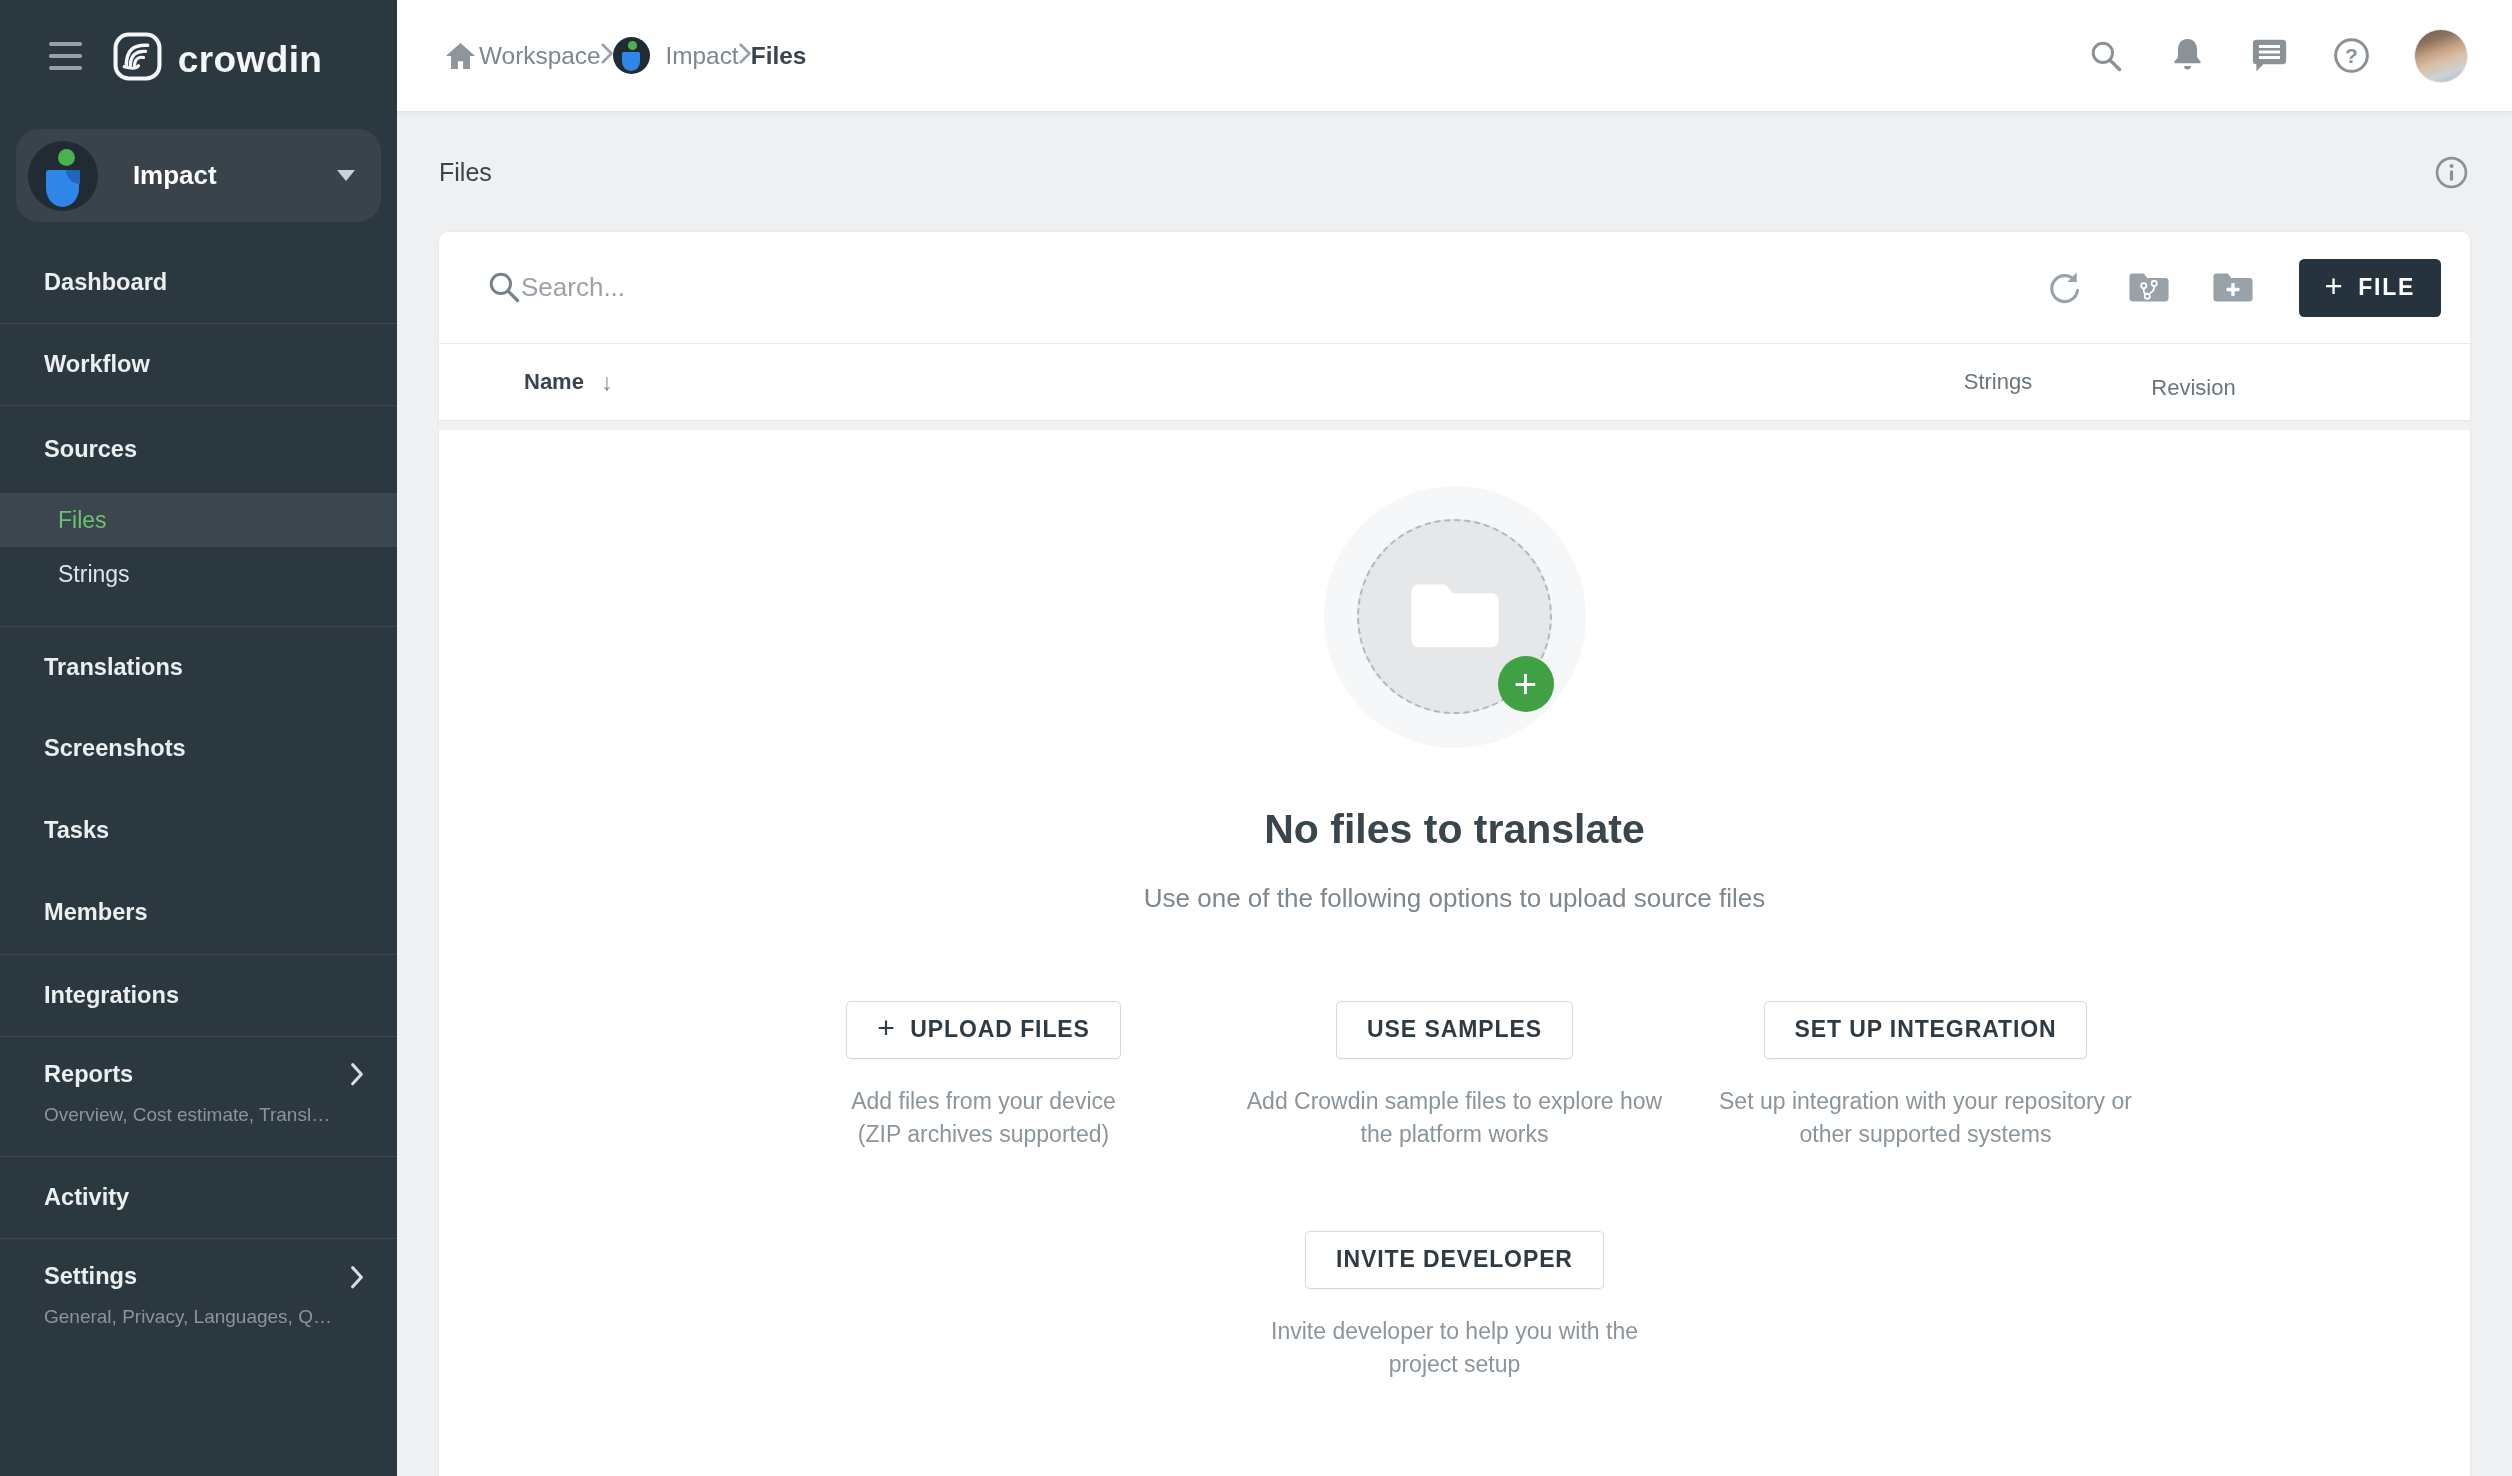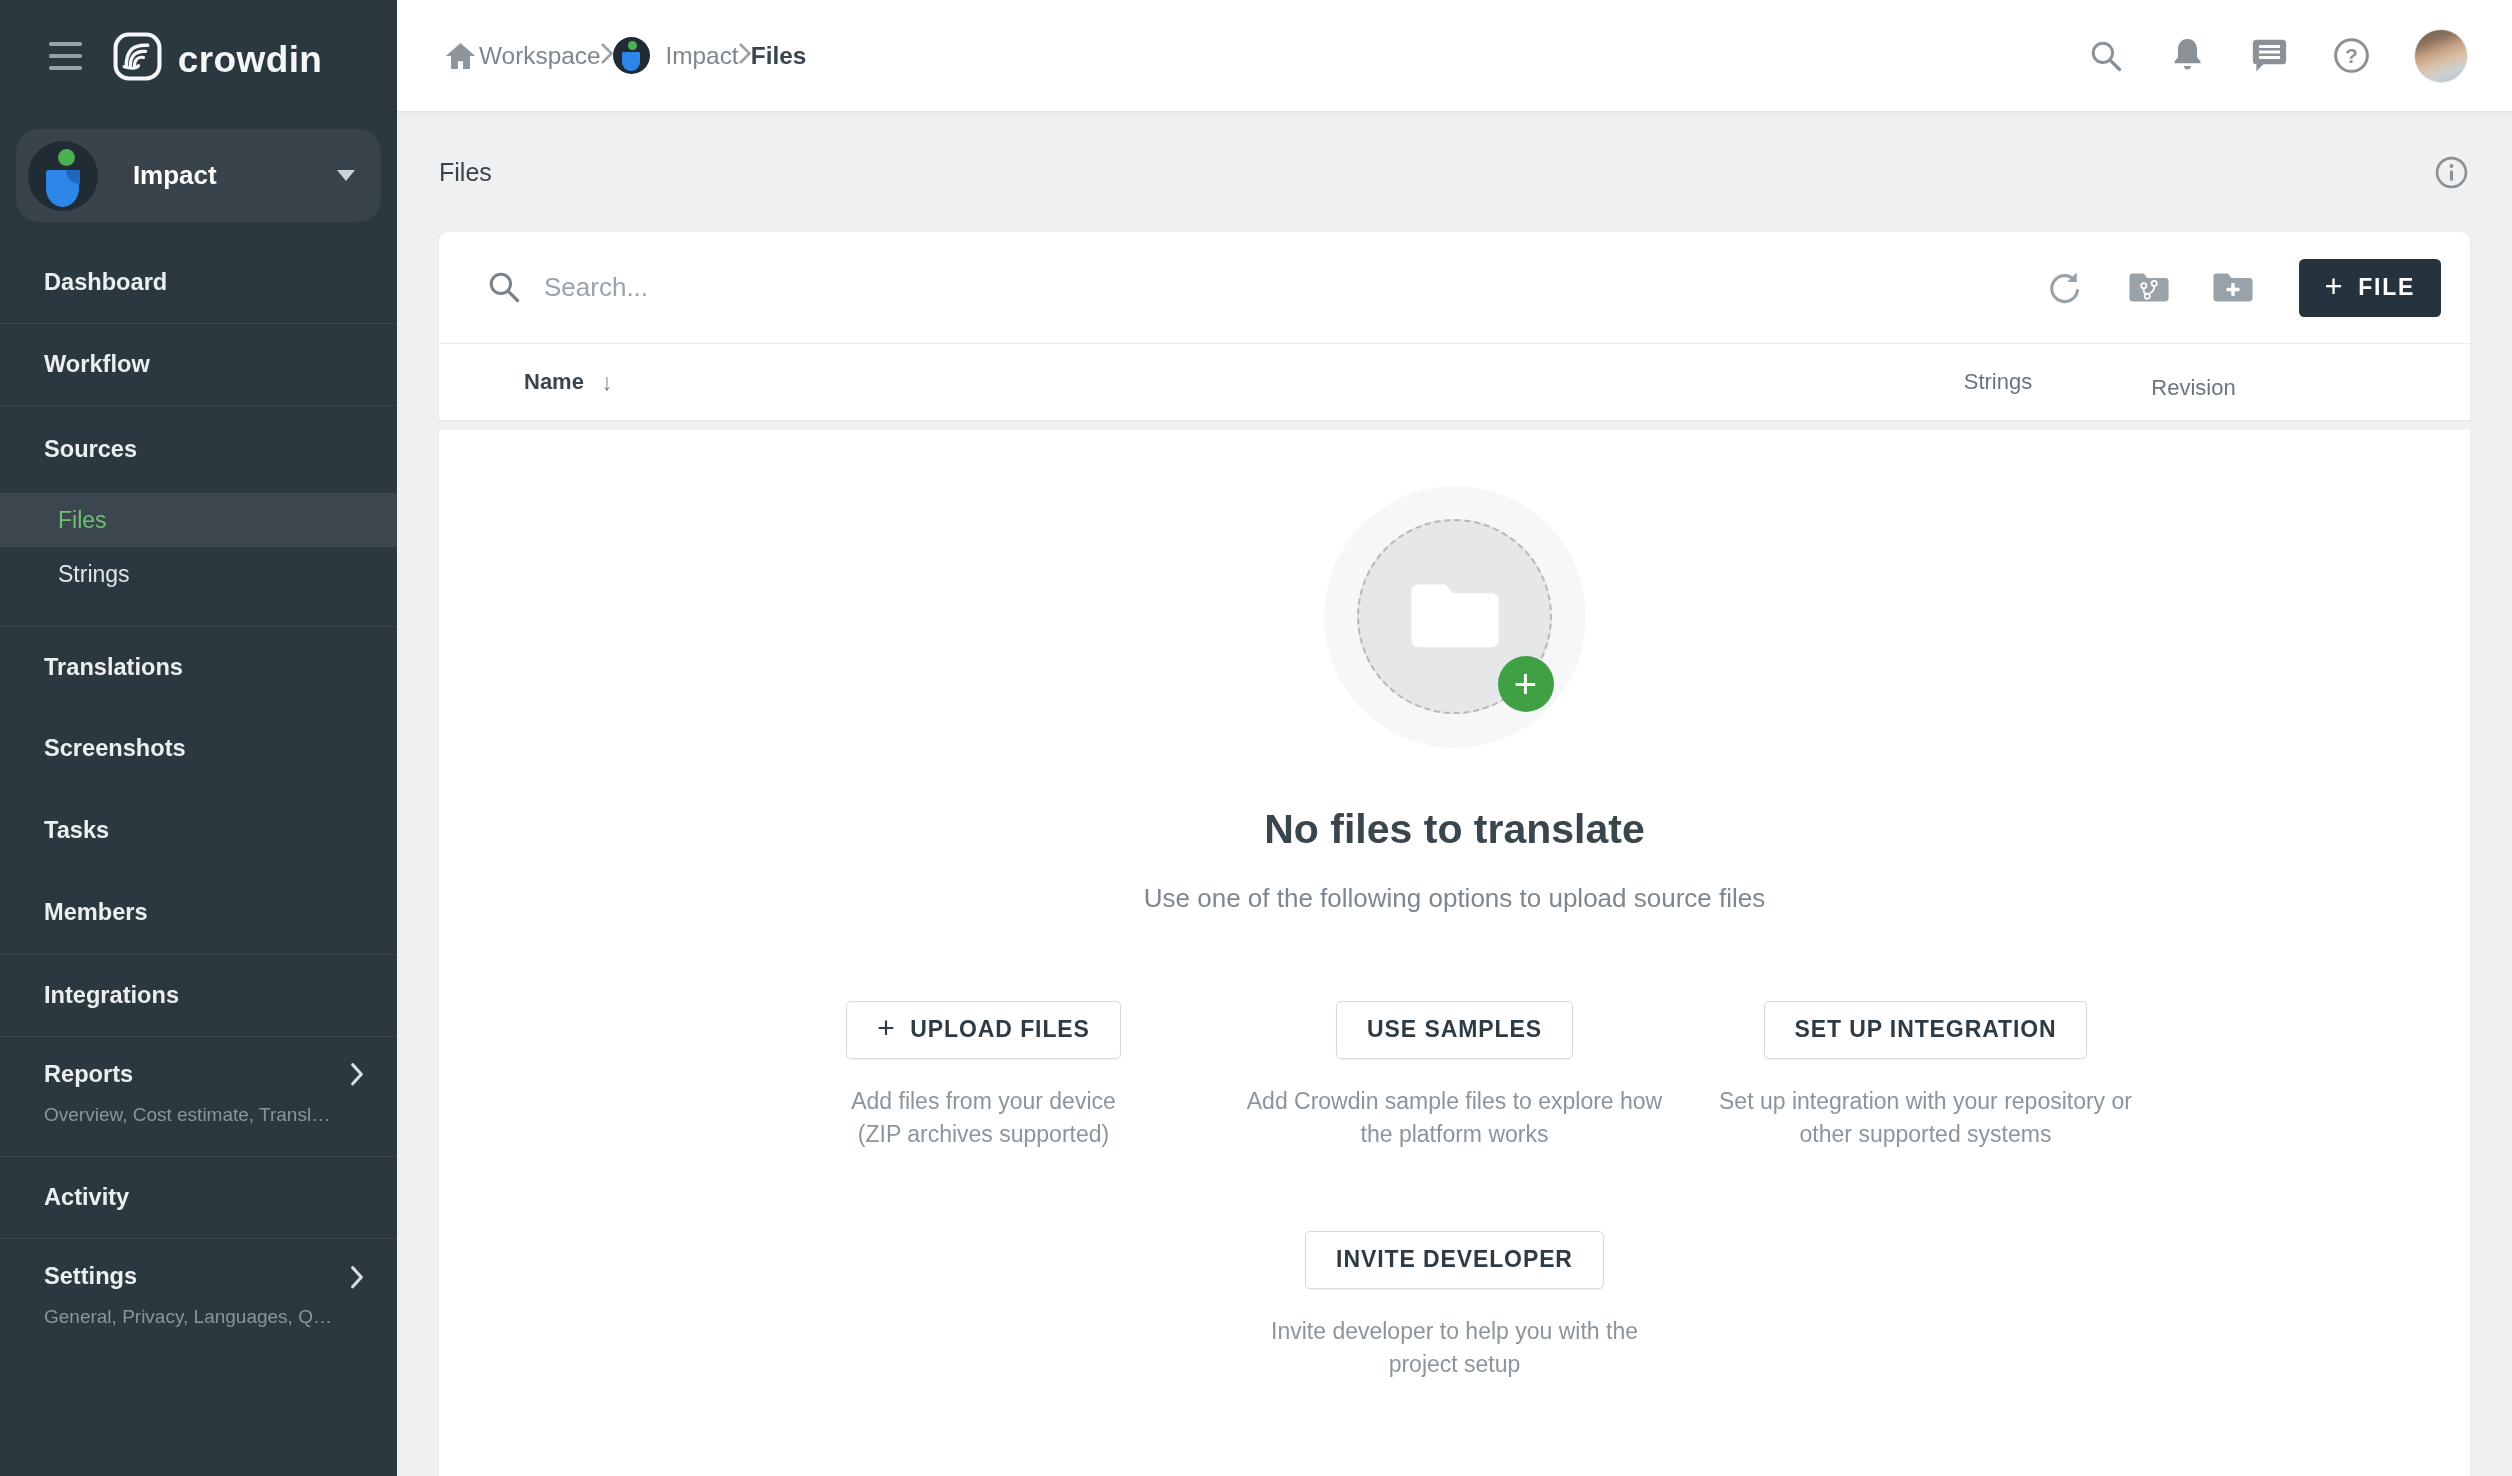--- a/index.html
+++ b/index.html
@@ -75,21 +75,21 @@
   }
 
   .content { flex:1; padding:0 42px; min-height:0; }
   .page-head { height:120px; display:flex; align-items:center; justify-content:space-between; }
   .page-title { font-size:25px; font-weight:400; color:#39444d; }
   .info-btn { width:38px; height:38px; display:flex; align-items:center; justify-content:center; cursor:pointer; color:#8a9298; }
 
   .card { background:#ffffff; border-radius:8.7px; box-shadow:0 0.9px 2.6px rgba(0,0,0,0.07); height:1256px; overflow:hidden; }
 
   .card-toolbar { height:112px; display:flex; align-items:center; padding:0 29px 0 47px; border-bottom:0.9px solid #e9ebec; }
-  .search-box { display:flex; align-items:center; gap:23px; color:#77828a; }
+  .search-box { display:flex; align-items:center; color:#77828a; }
   .search-input { border:none; outline:none; font-size:26px; color:#39444d; width:698px; font-family:"Liberation Sans",sans-serif; background:transparent; }
   .search-input::placeholder { color:#9aa3a9; }
   .toolbar-actions { margin-left:auto; display:flex; align-items:center; }
   .tool-btn { width:84px; height:84px; display:flex; align-items:center; justify-content:center; cursor:pointer; color:#99a2a8; }
   .file-btn {
     margin-left:23.6px; height:58px; background:#26323d; color:#fff; border:none; border-radius:5.2px;
     display:flex; align-items:center; gap:15.7px; padding:0 26px; font-size:23px; font-weight:600;
     letter-spacing:1.7px; cursor:pointer; font-family:"Liberation Sans",sans-serif;
   }
   .file-btn .plus-glyph { font-size:31px; font-weight:400; letter-spacing:0; line-height:1; margin-top:-2.6px; }

